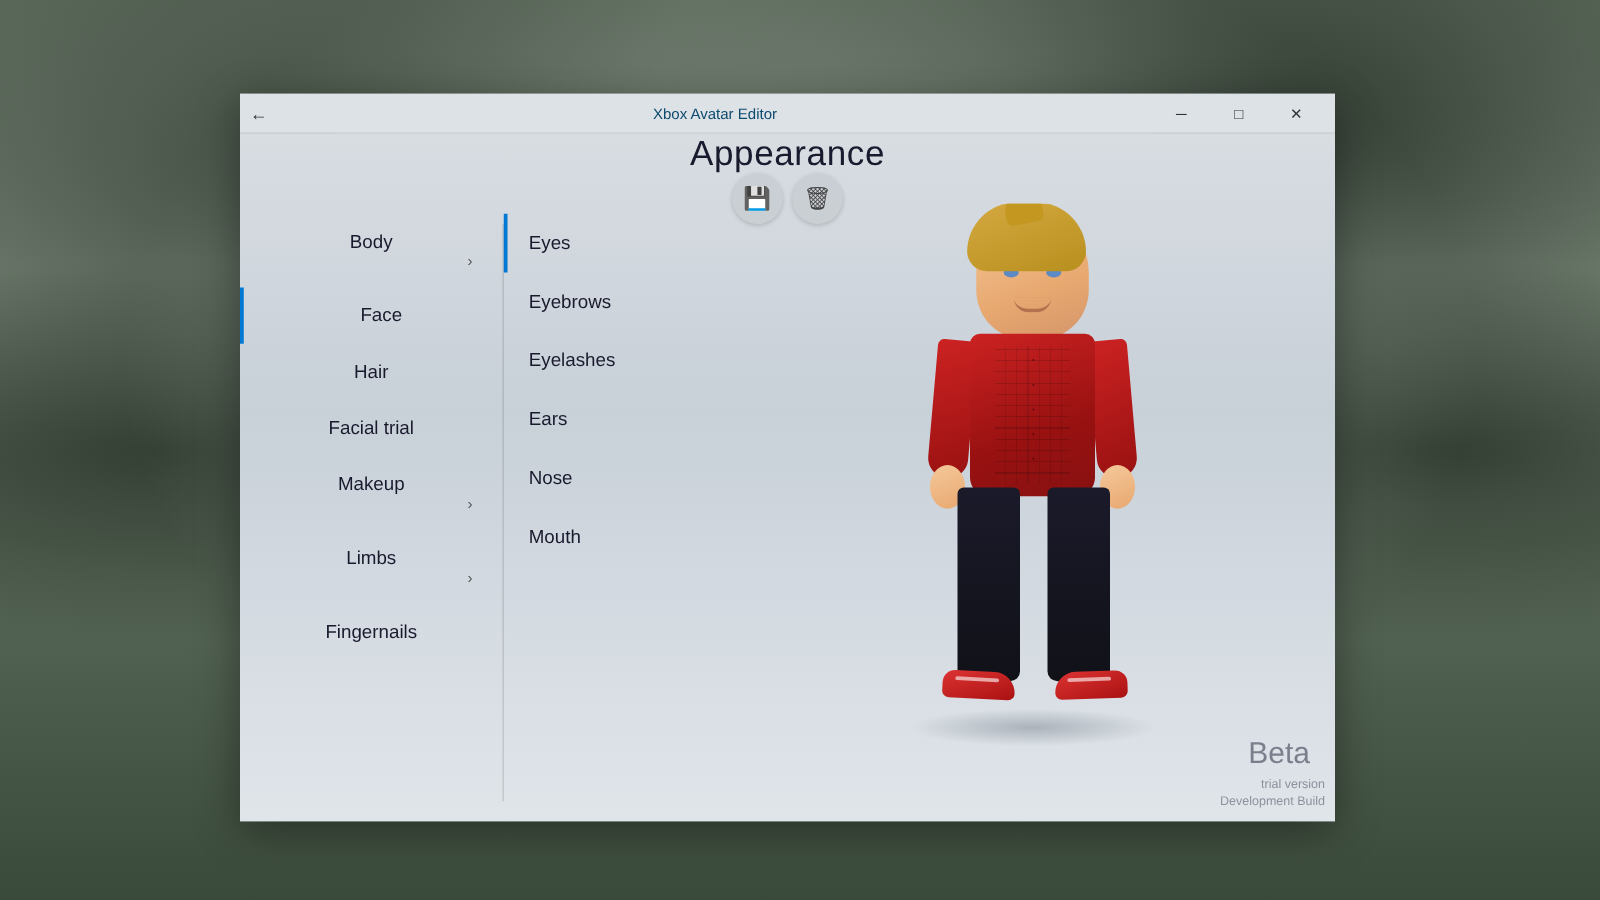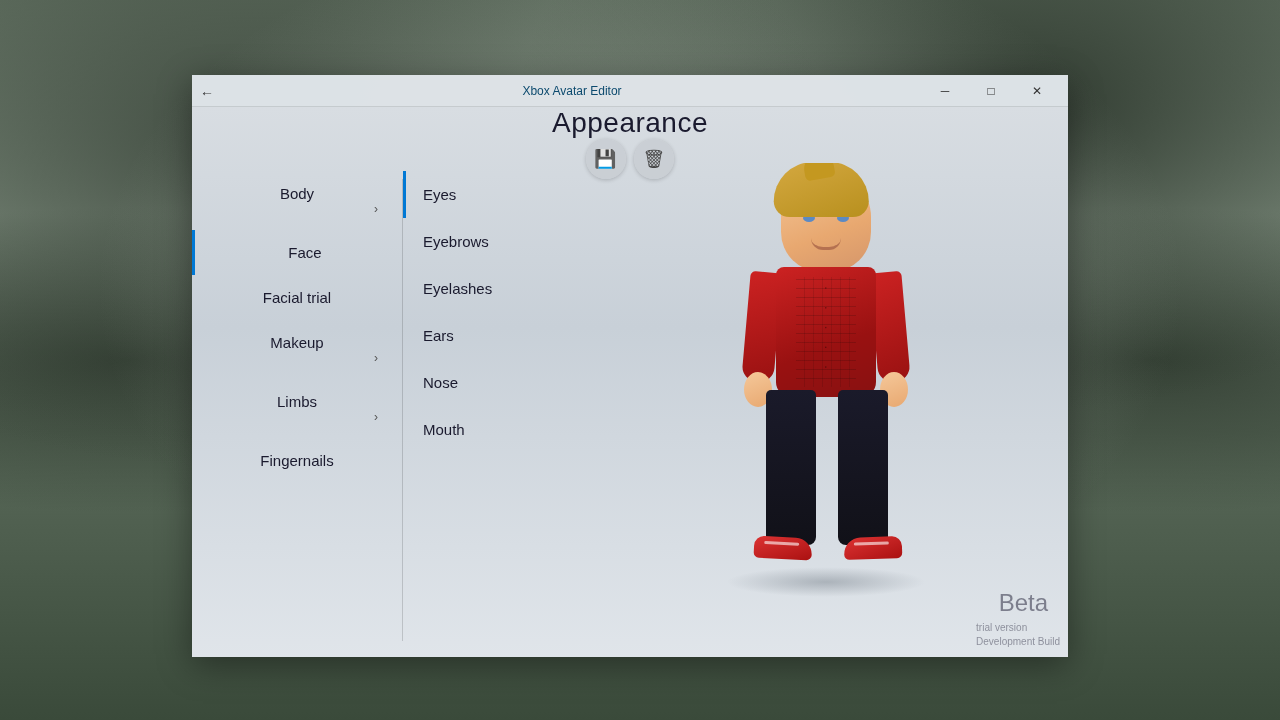--- a/index.html
+++ b/index.html
@@ -213,20 +213,21 @@
       font-size: 24px;
       color: rgba(60,60,80,0.6);
       font-weight: 300;
     }
     .trial-text {
       position: absolute;
       bottom: 8px;
       right: 8px;
       font-size: 10px;
       color: rgba(60,60,80,0.5);
+      text-align: right;
       line-height: 1.4;
     }
 
     
     .ground-shadow {
       position: absolute;
       bottom: 60px;
       left: 50%;
       transform: translateX(-50%);
       width: 200px;
@@ -502,20 +503,23 @@
       <div class="left-menu">
 
         <div class="menu-item">
           <span>Body</span>
           <span class="chevron">›</span>
         </div>
         <div class="menu-item active">
           <span>Face</span>
         </div>
         <div class="menu-item">
+          <span>Hair</span>
+        </div>
+        <div class="menu-item">
           <span>Facial trial</span>
         </div>
         <div class="menu-item">
           <span>Makeup</span>
           <span class="chevron">›</span>
         </div>
         <div class="menu-item">
           <span>Limbs</span>
           <span class="chevron">›</span>
         </div>

